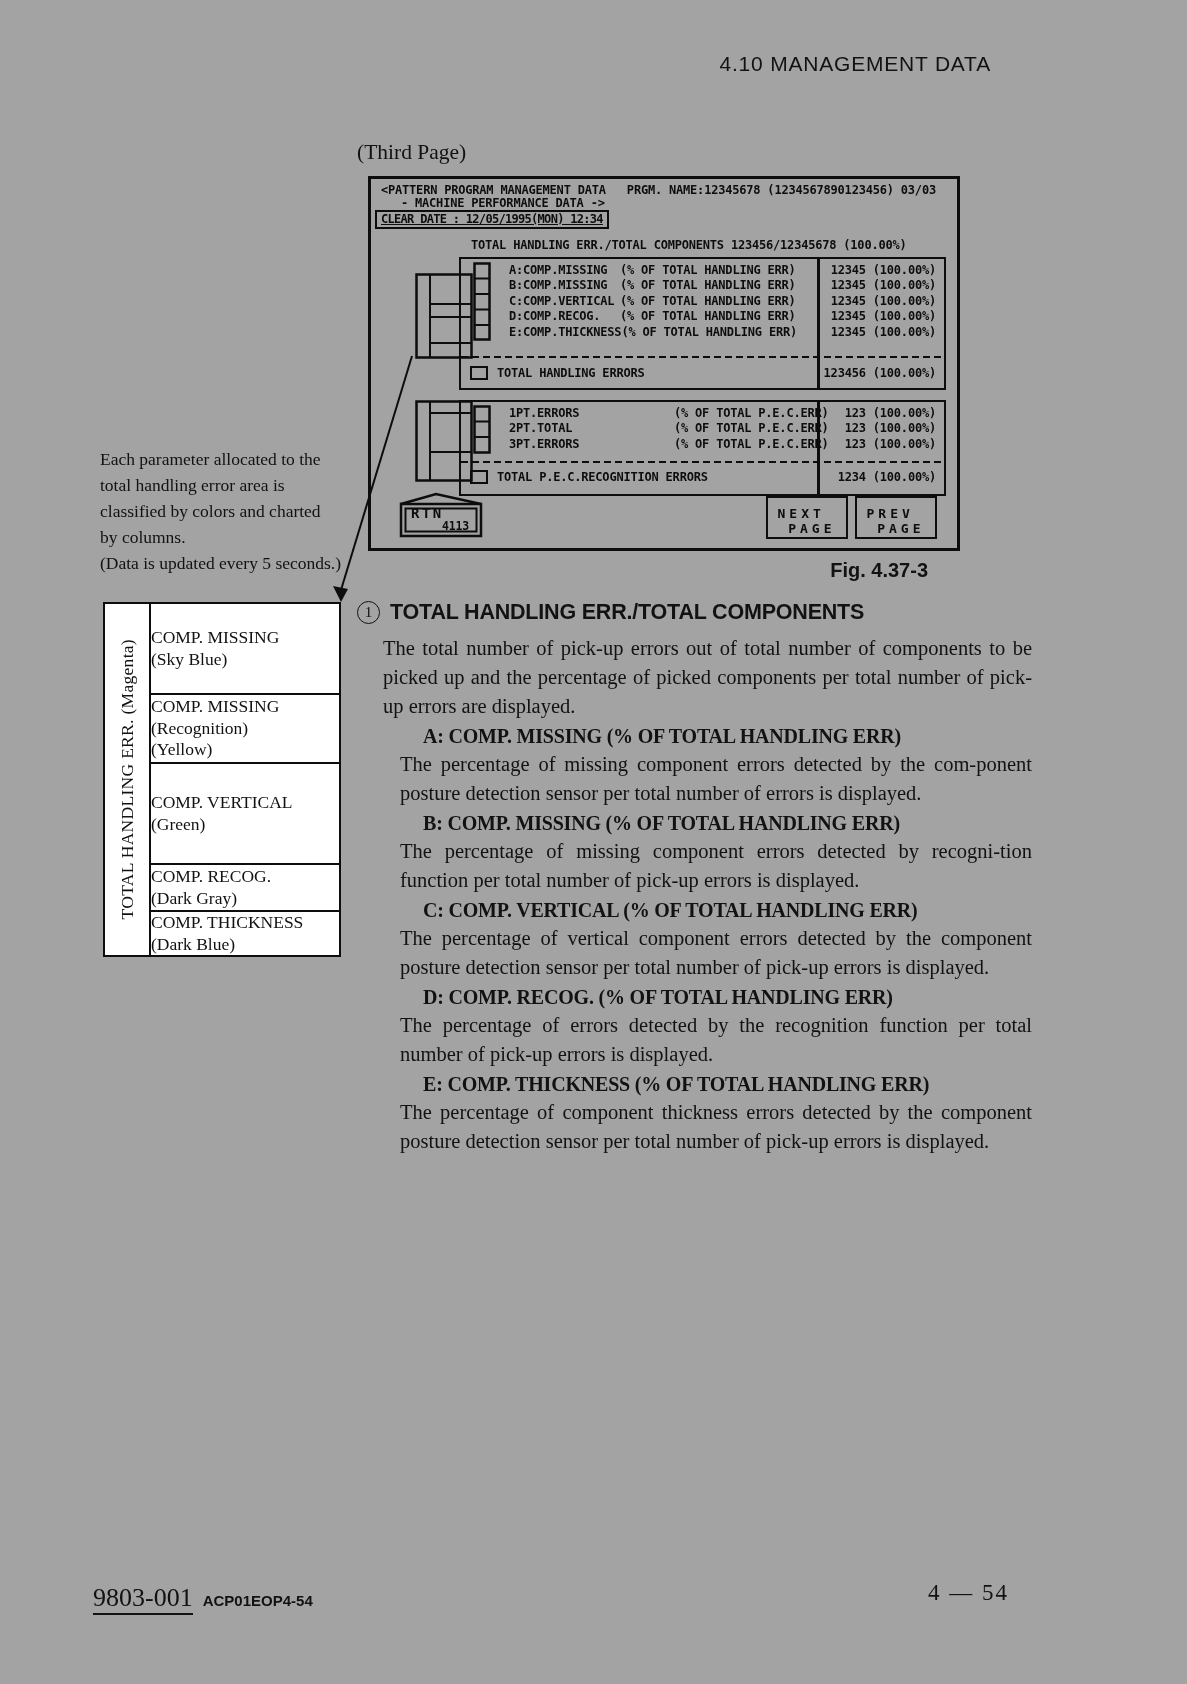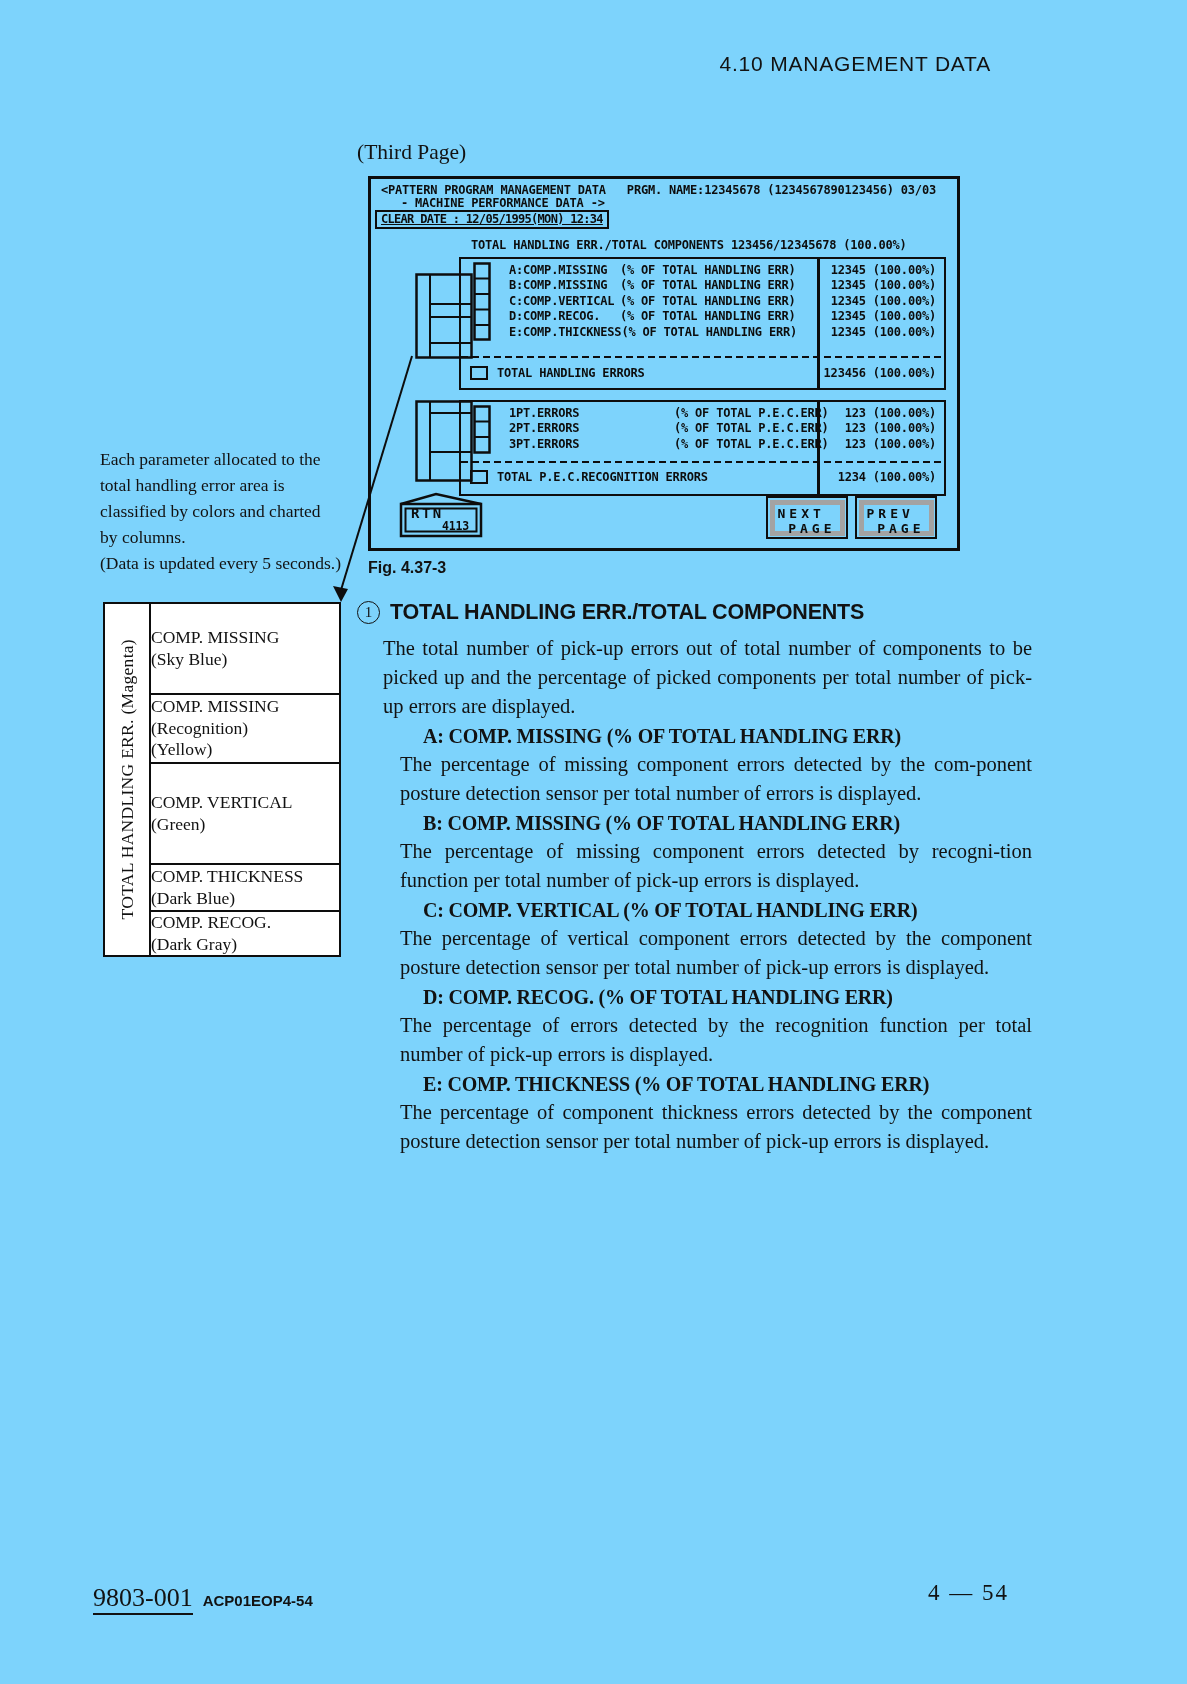--- a/index.html
+++ b/index.html
@@ -1,29 +1,29 @@
 <!DOCTYPE html>
 <html><head>
 <meta charset="utf-8">
 <style>
   html,body { margin:0; padding:0; background:#e8e8e8; }
   .page {
     position:relative; width:1187px; height:1684px; margin:0 auto;
-    background:#7dd3fc; color:#121212; overflow:hidden;
+    background:#a3a3a3; color:#121212; overflow:hidden;
     font-family:"Liberation Serif", serif;
   }
   
   .page-header {
     position:absolute; top:52px; right:196px;
     font-family:"Liberation Sans", sans-serif; font-size:21px; letter-spacing:0.8px;
   }
   .third-page-label { position:absolute; left:357px; top:140px; font-size:21.5px; }
   .fig-caption {
-    position:absolute; left:368px; top:559px; width:560px; text-align:left;
-    font-family:"Liberation Sans", sans-serif; font-weight:bold; font-size:16px;
+    position:absolute; left:368px; top:559px; width:560px; text-align:right;
+    font-family:"Liberation Sans", sans-serif; font-weight:bold; font-size:20px;
   }
   .footer-left { position:absolute; left:93px; top:1583px; white-space:nowrap; }
   .footer-code { font-size:26px; border-bottom:2px solid #121212; padding-bottom:1px; }
   .footer-doc  { font-family:"Liberation Sans", sans-serif; font-weight:bold; font-size:15px; margin-left:10px; }
   .footer-right { position:absolute; left:928px; top:1580px; font-size:23px; letter-spacing:2px; }
 
   
   .screen {
     position:absolute; left:368px; top:176px; width:586px; height:369px;
     border:3px solid #0d0d0d; box-sizing:content-box;
@@ -176,21 +176,21 @@
         <line x1="2" y1="16.5" x2="16" y2="16.5" stroke="#0d0d0d" stroke-width="2"></line>
         <line x1="2" y1="32" x2="16" y2="32" stroke="#0d0d0d" stroke-width="2"></line>
       </svg>
       <div class="rows" style="top:3px;">
         <div class="srow">
           <span class="rlabel rlabel-w">1PT.ERRORS</span>
             <span class="rqual">(% OF TOTAL P.E.C.ERR)</span>
           <span class="val">123 (100.00%)</span>
         </div>
         <div class="srow">
-          <span class="rlabel rlabel-w">2PT.ERRORS</span>
+          <span class="rlabel rlabel-w">2PT.TOTAL</span>
             <span class="rqual">(% OF TOTAL P.E.C.ERR)</span>
           <span class="val">123 (100.00%)</span>
         </div>
         <div class="srow">
           <span class="rlabel rlabel-w">3PT.ERRORS</span>
             <span class="rqual">(% OF TOTAL P.E.C.ERR)</span>
           <span class="val">123 (100.00%)</span>
         </div>
       </div>
       <div class="dash" style="top:59px;"></div>
@@ -251,26 +251,26 @@
       <div class="leg-row">
         <span>COMP. MISSING</span>
         <span>(Recognition)</span>
         <span>(Yellow)</span>
       </div>
       <div class="leg-row">
         <span>COMP. VERTICAL</span>
         <span>(Green)</span>
       </div>
       <div class="leg-row">
+        <span>COMP. RECOG.</span>
+        <span>(Dark Gray)</span>
+      </div>
+      <div class="leg-row">
         <span>COMP. THICKNESS</span>
         <span>(Dark Blue)</span>
-      </div>
-      <div class="leg-row">
-        <span>COMP. RECOG.</span>
-        <span>(Dark Gray)</span>
       </div>
     </div>
   </div>
 
   <div class="body-text">
     <div class="main-heading">
       <span class="hnum">1</span>
       <span>TOTAL HANDLING ERR./TOTAL COMPONENTS</span>
     </div>
     <p class="intro">The total number of pick-up errors out of total number of components to be picked up and the percentage of picked components per total number of pick-up errors are displayed.</p>

